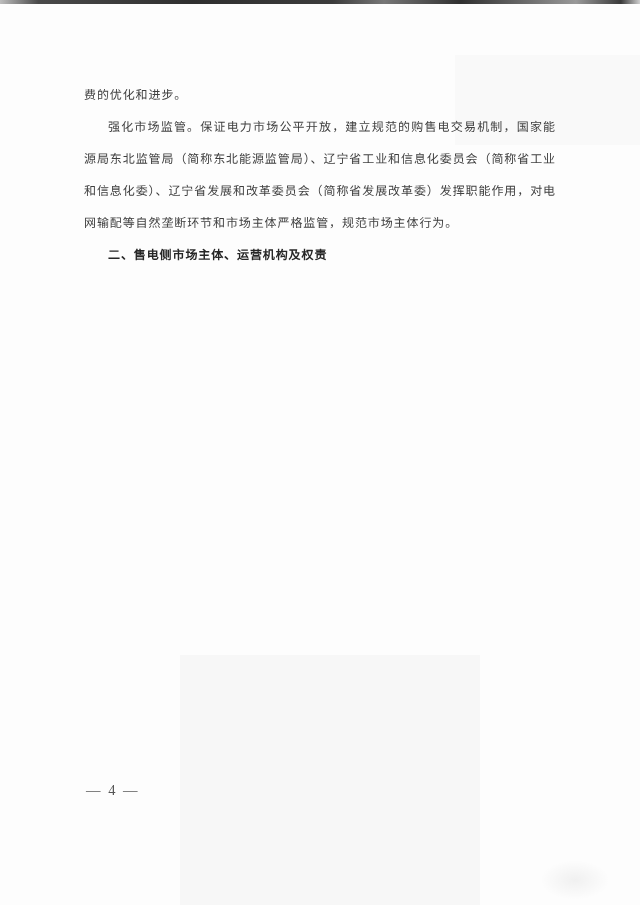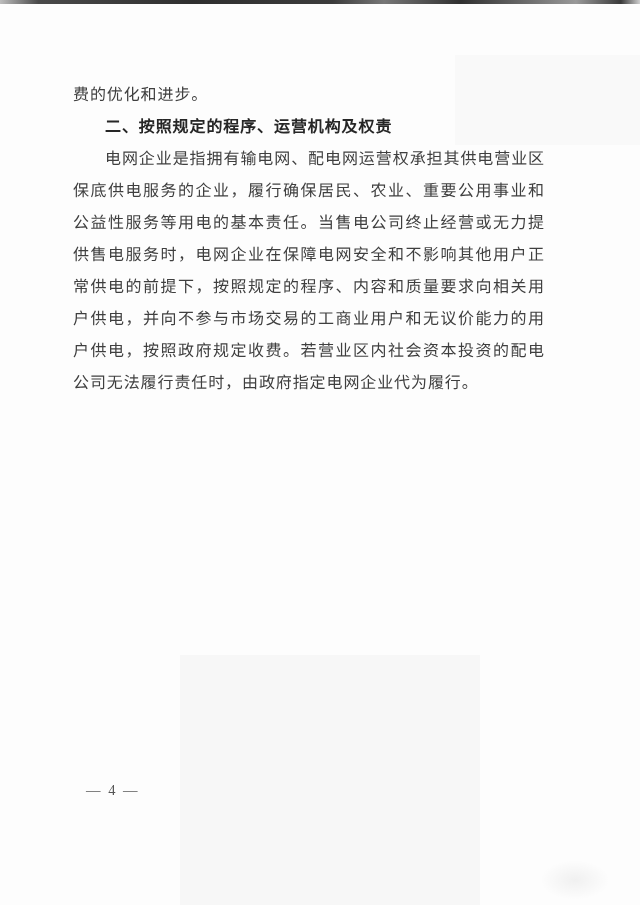--- a/index.html
+++ b/index.html
@@ -40,24 +40,24 @@
   }
   .scan-smudge {
     position: absolute;
     left: 540px; top: 860px;
     width: 70px; height: 40px;
     background: radial-gradient(ellipse at center, rgba(0,0,0,0.05), rgba(0,0,0,0) 70%);
     pointer-events: none;
   }
   .doc-body {
     position: absolute;
-    left: 73px;
+    left: 84px;
     top: 79px;
     width: 472px;
-    font-size: 16px;
+    font-size: 12px;
     line-height: 32px;
     letter-spacing: 0.9px;
     color: #3f3f3f;
     text-align: justify;
     text-justify: inter-character;
     text-align-last: left;
   }
   .doc-body p {
     margin: 0;
   }
@@ -84,17 +84,17 @@
 </head>
 <body>
 
 <div class="scan-top-edge"></div>
 <div class="scan-shade-right"></div>
 <div class="scan-shade-bottom"></div>
 <div class="scan-smudge"></div>
 
 <div class="doc-body">
   <p class="continuation-line">费的优化和进步。</p>
-  <p class="section-heading">二、按照规定的程序、运营机构及权责</p>
-  <p class="para-indent">电网企业是指拥有输电网、配电网运营权承担其供电营业区保底供电服务的企业，履行确保居民、农业、重要公用事业和公益性服务等用电的基本责任。当售电公司终止经营或无力提供售电服务时，电网企业在保障电网安全和不影响其他用户正常供电的前提下，按照规定的程序、内容和质量要求向相关用户供电，并向不参与市场交易的工商业用户和无议价能力的用户供电，按照政府规定收费。若营业区内社会资本投资的配电公司无法履行责任时，由政府指定电网企业代为履行。</p>
+  <p class="para-indent">强化市场监管。保证电力市场公平开放，建立规范的购售电交易机制，国家能源局东北监管局（简称东北能源监管局）、辽宁省工业和信息化委员会（简称省工业和信息化委）、辽宁省发展和改革委员会（简称省发展改革委）发挥职能作用，对电网输配等自然垄断环节和市场主体严格监管，规范市场主体行为。</p>
+  <p class="section-heading">二、售电侧市场主体、运营机构及权责</p>
 </div>
 
 <div class="page-footer">— 4 —</div>
 
 </body></html>

